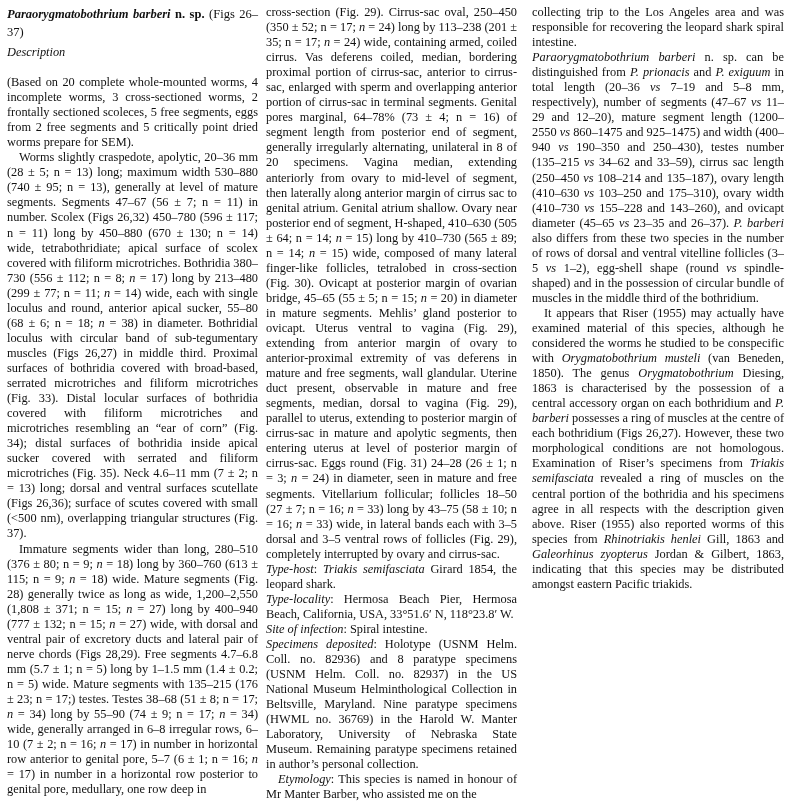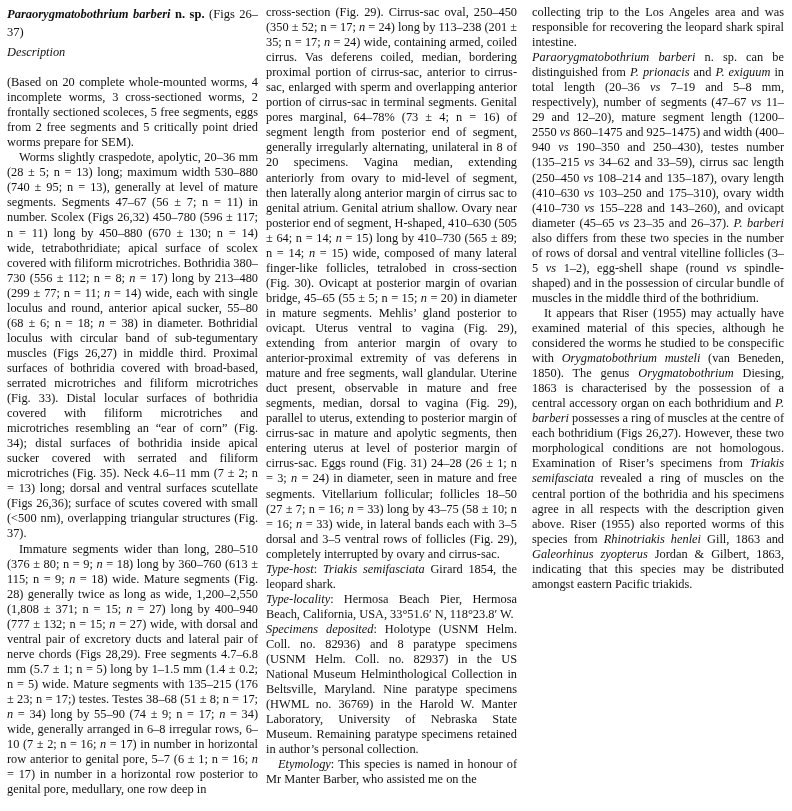--- a/index.html
+++ b/index.html
@@ -35,20 +35,21 @@
   <p class="section-head">Description</p>
   <p class="p">(Based on 20 complete whole-mounted worms, 4 incomplete worms, 3 cross-sectioned worms, 2 frontally sectioned scoleces, 5 free segments, eggs from 2 free segments and 5 critically point dried worms prepare for SEM).</p>
   <p class="p ind">Worms slightly craspedote, apolytic, 20–36 mm (28 ± 5; n = 13) long; maximum width 530–880 (740 ± 95; n = 13), generally at level of mature segments. Segments 47–67 (56 ± 7; n = 11) in number. Scolex (Figs 26,32) 450–780 (596 ± 117; n = 11) long by 450–880 (670 ± 130; n = 14) wide, tetrabothridiate; apical surface of scolex covered with filiform microtriches. Bothridia 380–730 (556 ± 112; n = 8; <i>n</i> = 17) long by 213–480 (299 ± 77; n = 11; <i>n</i> = 14) wide, each with single loculus and round, anterior apical sucker, 55–80 (68 ± 6; n = 18; <i>n</i> = 38) in diameter. Bothridial loculus with circular band of sub-tegumentary muscles (Figs 26,27) in middle third. Proximal surfaces of bothridia covered with broad-based, serrated microtriches and filiform microtriches (Fig. 33). Distal locular surfaces of bothridia covered with filiform microtriches and microtriches resembling an “ear of corn” (Fig. 34); distal surfaces of bothridia inside apical sucker covered with serrated and filiform microtriches (Fig. 35). Neck 4.6–11 mm (7 ± 2; n = 13) long; dorsal and ventral surfaces scutellate (Figs 26,36); surface of scutes covered with small (&lt;500 nm), overlapping triangular structures (Fig. 37).</p>
   <p class="p ind" id="flow-p3">Immature segments wider than long, 280–510 (376 ± 80; n = 9; <i>n</i> = 18) long by 360–760 (613 ± 115; n = 9; <i>n</i> = 18) wide. Mature segments (Fig. 28) generally twice as long as wide, 1,200–2,550 (1,808 ± 371; n = 15; <i>n</i> = 27) long by 400–940 (777 ± 132; n = 15; <i>n</i> = 27) wide, with dorsal and ventral pair of excretory ducts and lateral pair of nerve chords (Figs 28,29). Free segments 4.7–6.8 mm (5.7 ± 1; n = 5) long by 1–1.5 mm (1.4 ± 0.2; n = 5) wide. Mature segments with 135–215 (176 ± 23; n = 17;) testes. Testes 38–68 (51 ± 8; n = 17; <i>n</i> = 34) long by 55–90 (74 ± 9; n = 17; <i>n</i> = 34) wide, generally arranged in 6–8 irregular rows, 6–10 (7 ± 2; n = 16; <i>n</i> = 17) in number in horizontal row anterior to genital pore, 5–7 (6 ± 1; n = 16; <i>n</i> = 17) in number in a horizontal row posterior to genital pore, medullary, one row deep in </p>
 </div>
 
 <div class="col" id="col2">
   <p class="p" id="flow-p3-cont">cross-section (Fig. 29). Cirrus-sac oval, 250–450 (350 ± 52; n = 17; <i>n</i> = 24) long by 113–238 (201 ± 35; n = 17; <i>n</i> = 24) wide, containing armed, coiled cirrus. Vas deferens coiled, median, bordering proximal portion of cirrus-sac, anterior to cirrus-sac, enlarged with sperm and overlapping anterior portion of cirrus-sac in terminal segments. Genital pores marginal, 64–78% (73 ± 4; n = 16) of segment length from posterior end of segment, generally irregularly alternating, unilateral in 8 of 20 specimens. Vagina median, extending anteriorly from ovary to mid-level of segment, then laterally along anterior margin of cirrus sac to genital atrium. Genital atrium shallow. Ovary near posterior end of segment, H-shaped, 410–630 (505 ± 64; n = 14; <i>n</i> = 15) long by 410–730 (565 ± 89; n = 14; <i>n</i> = 15) wide, composed of many lateral finger-like follicles, tetralobed in cross-section (Fig. 30). Ovicapt at posterior margin of ovarian bridge, 45–65 (55 ± 5; n = 15; <i>n</i> = 20) in diameter in mature segments. Mehlis’ gland posterior to ovicapt. Uterus ventral to vagina (Fig. 29), extending from anterior margin of ovary to anterior-proximal extremity of vas deferens in mature and free segments, wall glandular. Uterine duct present, observable in mature and free segments, median, dorsal to vagina (Fig. 29), parallel to uterus, extending to posterior margin of cirrus-sac in mature and apolytic segments, then entering uterus at level of posterior margin of cirrus-sac. Eggs round (Fig. 31) 24–28 (26 ± 1; n = 3; <i>n</i> = 24) in diameter, seen in mature and free segments. Vitellarium follicular; follicles 18–50 (27 ± 7; n = 16; <i>n</i> = 33) long by 43–75 (58 ± 10; n = 16; <i>n</i> = 33) wide, in lateral bands each with 3–5 dorsal and 3–5 ventral rows of follicles (Fig. 29), completely interrupted by ovary and cirrus-sac.</p>
   <p class="p"><span class="label">Type-host</span><span>: <i>Triakis semifasciata</i> Girard 1854, the leopard shark.</span></p>
   <p class="p"><span class="label">Type-locality</span><span>: Hermosa Beach Pier, Hermosa Beach, California, USA, 33°51.6′ N, 118°23.8′ W.</span></p>
+  <p class="p"><span class="label">Site of infection</span><span>: Spiral intestine.</span></p>
   <p class="p"><span class="label">Specimens deposited</span><span>: Holotype (USNM Helm. Coll. no. 82936) and 8 paratype specimens (USNM Helm. Coll. no. 82937) in the US National Museum Helminthological Collection in Beltsville, Maryland. Nine paratype specimens (HWML no. 36769) in the Harold W. Manter Laboratory, University of Nebraska State Museum. Remaining paratype specimens retained in author’s personal collection.</span></p>
   <p class="p ind" id="flow-ety"><span class="label">Etymology</span><span>: This species is named in honour of Mr Manter Barber, who assisted me on the </span></p>
 </div>
 
 <div class="col" id="col3">
   <p class="p" id="flow-ety-cont"><span>collecting trip to the Los Angeles area and was responsible for recovering the leopard shark spiral intestine.</span></p>
   <p class="p"><i>Paraorygmatobothrium barberi</i> n. sp. can be distinguished from <i>P. prionacis</i> and <i>P. exiguum</i> in total length (20–36 <i>vs</i> 7–19 and 5–8 mm, respectively), number of segments (47–67 <i>vs</i> 11–29 and 12–20), mature segment length (1200–2550 <i>vs</i> 860–1475 and 925–1475) and width (400–940 <i>vs</i> 190–350 and 250–430), testes number (135–215 <i>vs</i> 34–62 and 33–59), cirrus sac length (250–450 <i>vs</i> 108–214 and 135–187), ovary length (410–630 <i>vs</i> 103–250 and 175–310), ovary width (410–730 <i>vs</i> 155–228 and 143–260), and ovicapt diameter (45–65 <i>vs</i> 23–35 and 26–37). <i>P. barberi</i> also differs from these two species in the number of rows of dorsal and ventral vitelline follicles (3–5 <i>vs</i> 1–2), egg-shell shape (round <i>vs</i> spindle-shaped) and in the possession of circular bundle of muscles in the middle third of the bothridium.</p>
   <p class="p ind">It appears that Riser (1955) may actually have examined material of this species, although he considered the worms he studied to be conspecific with <i>Orygmatobothrium musteli</i> (van Beneden, 1850). The genus <i>Orygmatobothrium</i> Diesing, 1863 is characterised by the possession of a central accessory organ on each bothridium and <i>P. barberi</i> possesses a ring of muscles at the centre of each bothridium (Figs 26,27). However, these two morphological conditions are not homologous. Examination of Riser’s specimens from <i>Triakis semifasciata</i> revealed a ring of muscles on the central portion of the bothridia and his specimens agree in all respects with the description given above. Riser (1955) also reported worms of this species from <i>Rhinotriakis henlei</i> Gill, 1863 and <i>Galeorhinus zyopterus</i> Jordan &amp; Gilbert, 1863, indicating that this species may be distributed amongst eastern Pacific triakids.</p>
 </div>
 

